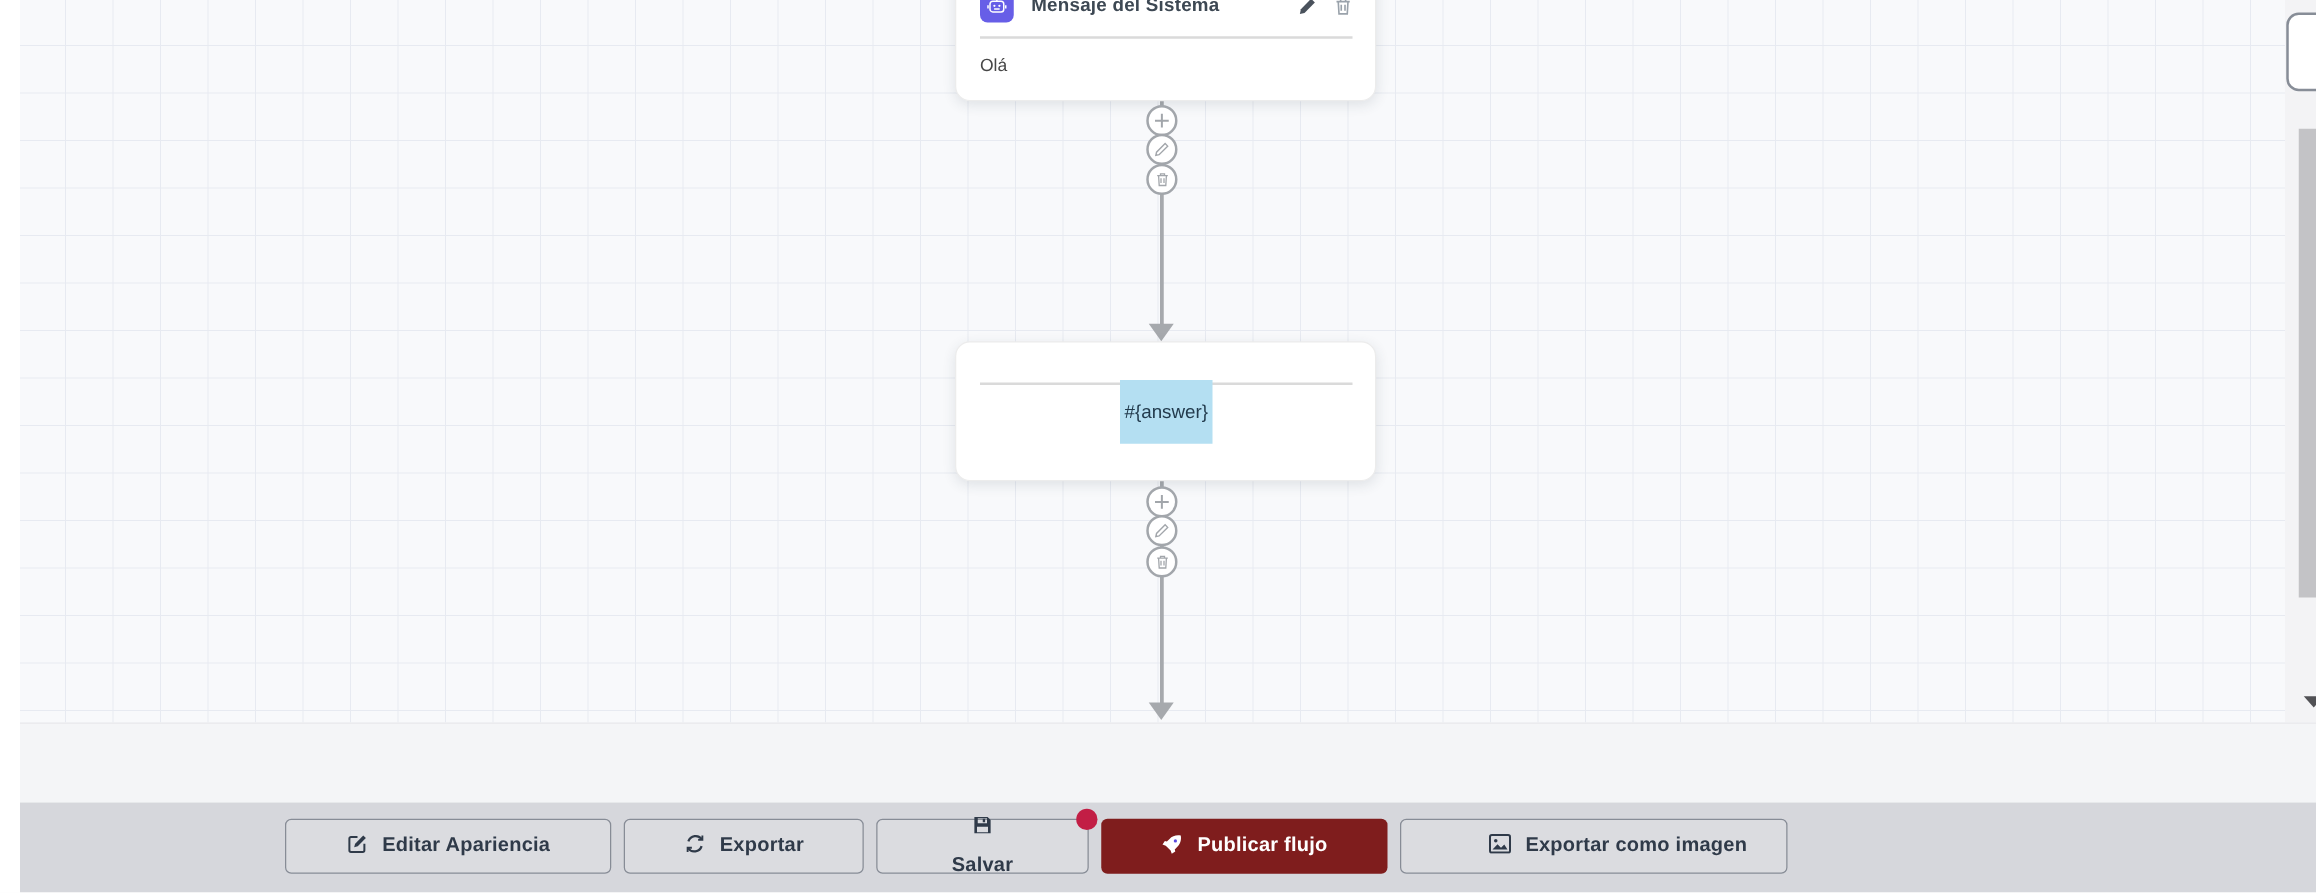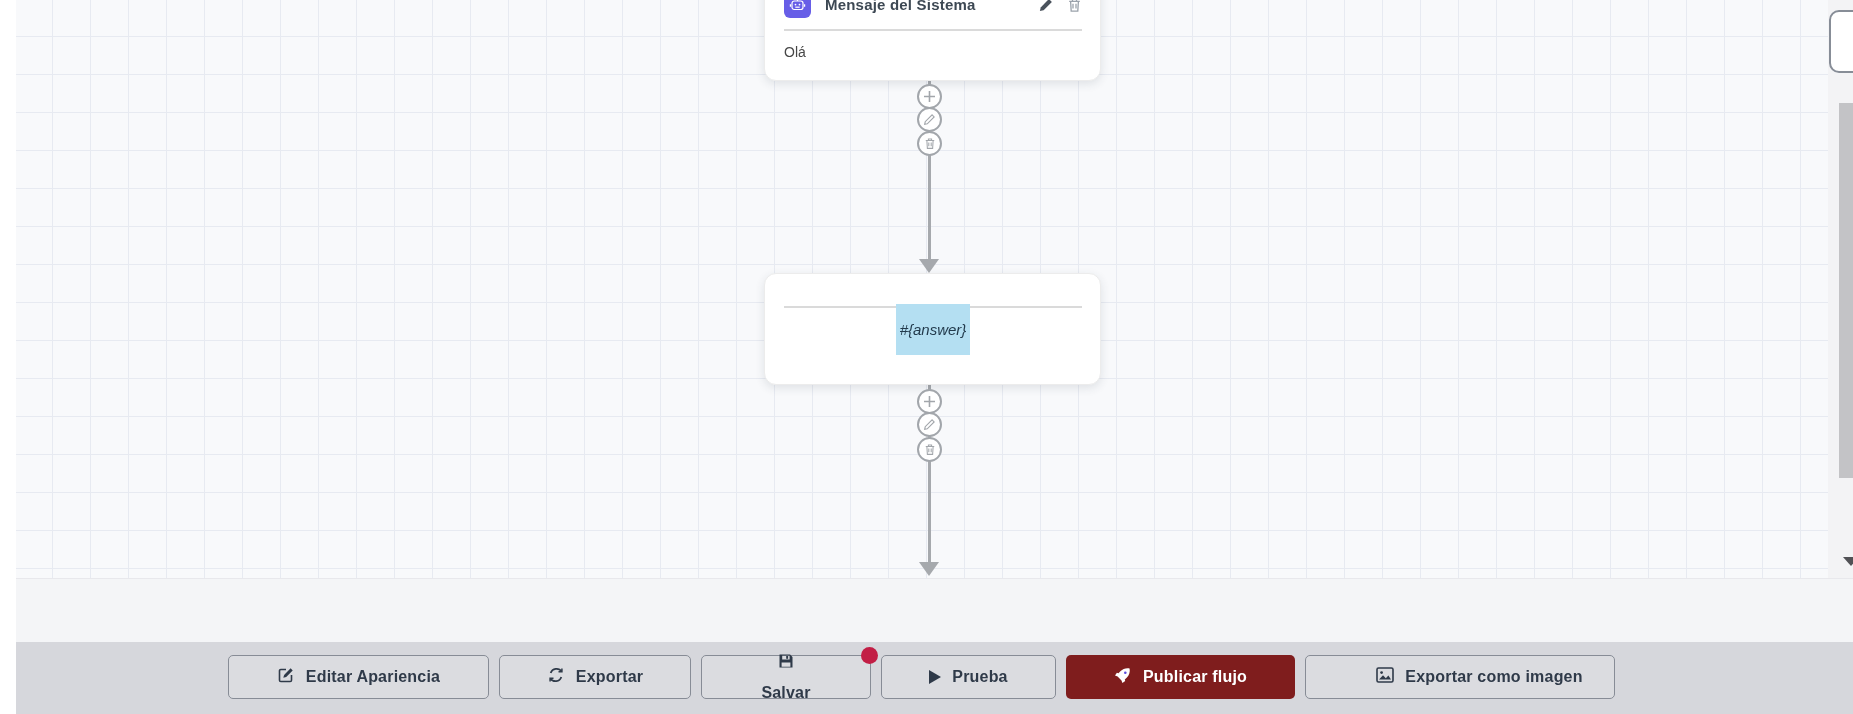--- a/index.html
+++ b/index.html
@@ -31,21 +31,21 @@
   .node-icon   { width:27px; height:27px; border-radius:6px; flex:0 0 auto;
                  display:flex; align-items:center; justify-content:center; }
   .icon-robot  { background:#675ee7; }
   .icon-user   { background:#31b6ea; }
   .node-title  { margin-left:14px; font-size:15px; font-weight:700; color:#3d4853; letter-spacing:.2px; }
   .node-actions{ margin-left:auto; display:flex; align-items:center; gap:13px; }
   .node-action { background:none; border:none; cursor:pointer; display:flex; align-items:center; padding:0; }
   .node-divider{ height:2px; background:#dadada; margin-top:11px; }
   .node-body   { margin-top:13px; font-size:14px; color:#474747; }
   #node-user .node-body { text-align:center; font-size:15px; }
-  .chip { background:#b4dff2; font-style:italic; color:#223a4c; padding:17px 4px; }
+  .chip { background:#b4dff2; color:#223a4c; padding:17px 4px; }
 
   
   .flow-line { position:absolute; left:912px; width:3px; background:#a6a9ad; z-index:1; }
   #line-1 { top:79px;  height:181px; }
   #line-2 { top:384px; height:180px; }
   .flow-arrow { position:absolute; left:903px; width:0; height:0; z-index:1;
     border-left:10px solid transparent; border-right:10px solid transparent;
     border-top:14px solid #a6a9ad; }
   #arrow-1 { top:259px; }
   #arrow-2 { top:562px; }
@@ -208,24 +208,20 @@
         <span>
           <svg width="16" height="16" viewBox="0 0 16 16">
             <path fill-rule="evenodd" fill="#2f3a49" d="M1.5 1.5h10.6l2.4 2.4v10.6H1.5zM4.2 2.6v4h7.4v-4zM3.6 9.4h8.8v4.3H3.6z"></path>
             <rect x="8.2" y="3" width="1.9" height="2.8" fill="#2f3a49"></rect>
           </svg>
         </span>
         <span>Salvar</span>
         <span class="badge"></span>
       </button>
 
-      <button class="tb" id="btn-prueba">
-        <span class="play-tri"></span>
-        <span>Prueba</span>
-      </button>
 
       <button class="tb" id="btn-publicar">
         <span>
           <svg width="18" height="18" viewBox="0 0 18 18" fill="#fff">
             <path d="M15.6 2.4c-3.6-.7-6.8.5-9 2.7L4.5 7.2 2.9 6.8 1 9.6l2.6.9 3.9 3.9.9 2.6 2.8-1.9-.4-1.6 2.1-2.1c2.2-2.2 3.4-5.4 2.7-9z"></path>
             <circle cx="11.3" cy="6.7" r="1.3" fill="#5a4be0"></circle>
           </svg>
         </span>
         <span>Publicar flujo</span>
       </button>

